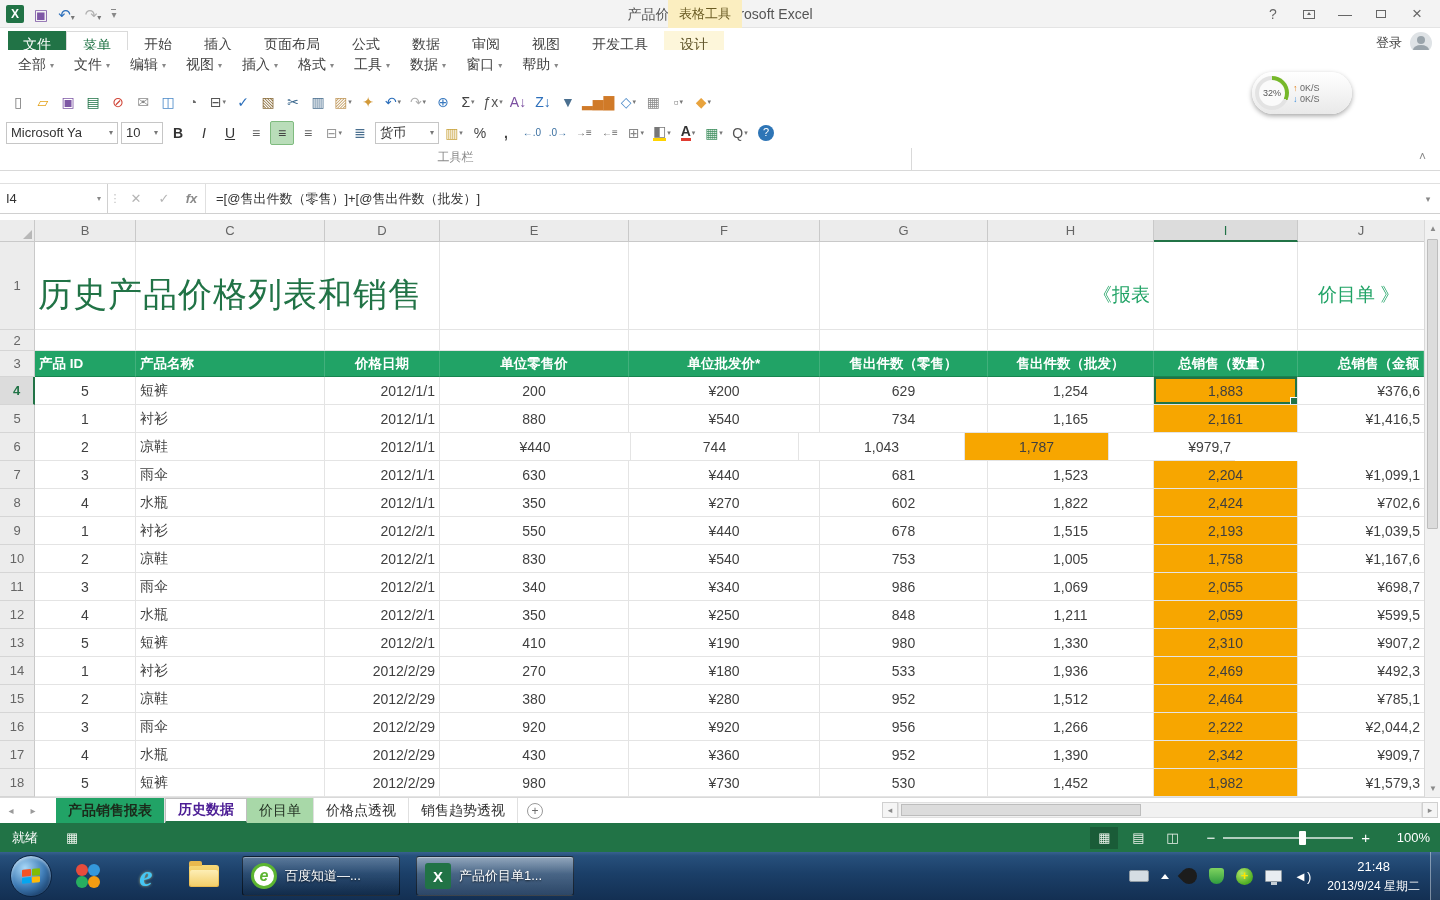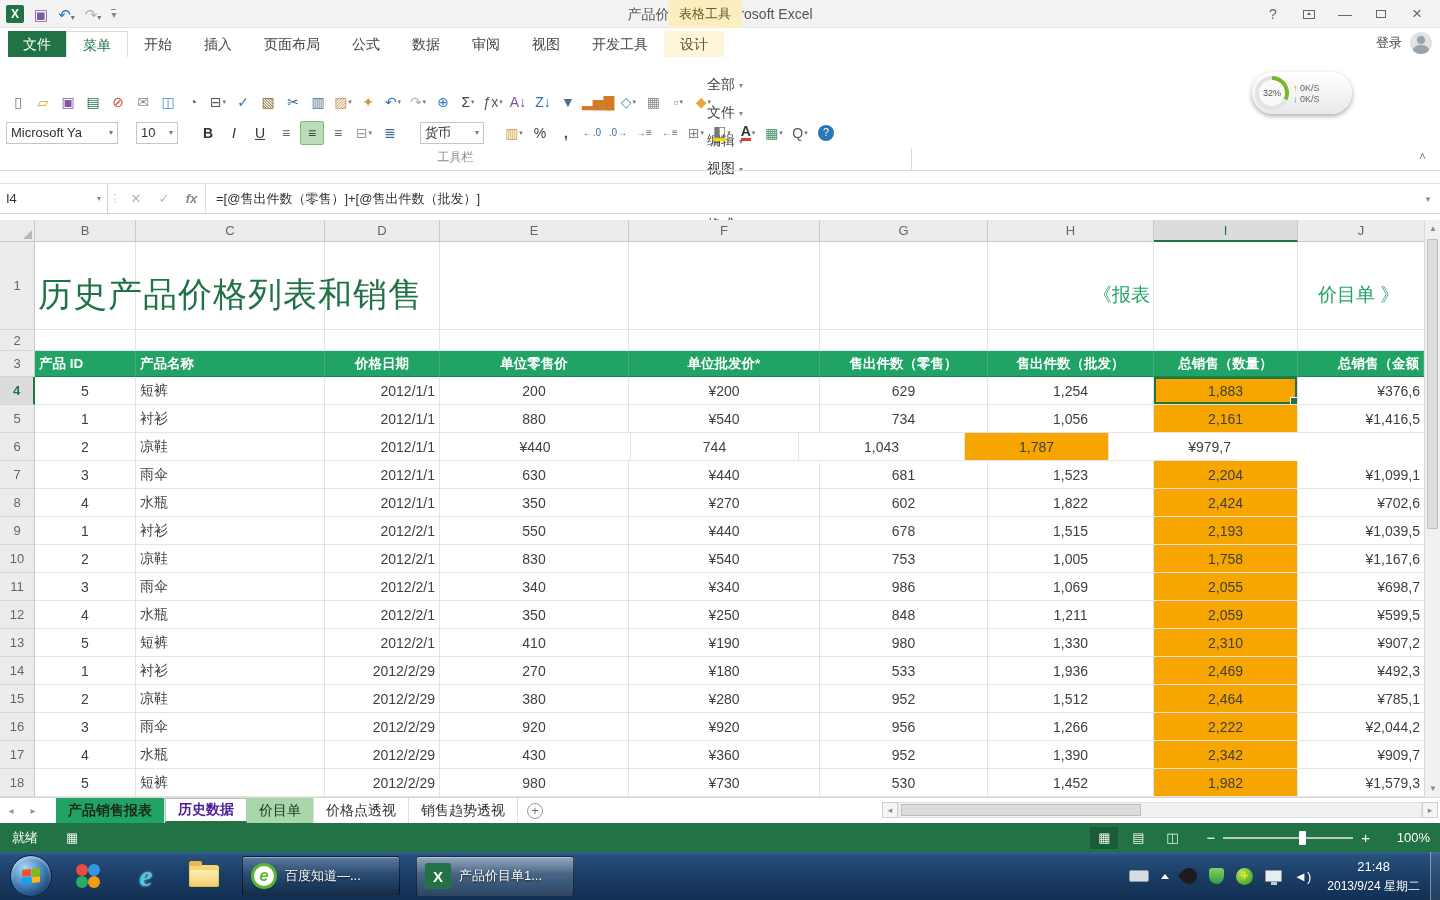--- a/index.html
+++ b/index.html
@@ -28,27 +28,27 @@
   .rtab { padding:0 16px; height:26px; line-height:26px; font-size:14px; color:#444; cursor:pointer; }
   .rtab.active { background:#fff; color:#217346; border:1px solid #dadada; border-bottom:none; }
   .rtab.ctx { background:#fdf6da; color:#5f5429; }
   #login-area { right:8px; top:32px; display:flex; align-items:center; gap:8px; }
   #login-label { font-size:13px; color:#444; cursor:pointer; }
   .avatar { width:22px; height:22px; border-radius:50%; background:#dfe3e6; position:relative; overflow:hidden; cursor:pointer; }
   .avatar::before { content:""; position:absolute; left:7px; top:4px; width:8px; height:8px; border-radius:50%; background:#9aa4ab; }
   .avatar::after { content:""; position:absolute; left:3px; top:13px; width:16px; height:10px; border-radius:50%; background:#9aa4ab; }
 
   
-  #menurow { left:0; top:73px; width:1440px; height:30px; background:#fff; display:flex; align-items:center; padding-left:10px; gap:4px;flex-direction:column; }
+  #menurow { left:0; top:50px; width:1440px; height:30px; background:#fff; display:flex; align-items:center; padding-left:10px; gap:4px; }
   .menu-item { display:flex; align-items:center; gap:4px; padding:3px 8px; font-size:14px; color:#3f3f3f; cursor:pointer; }
   .menu-item .dd { font-size:8px; color:#888; }
 
   
   #iconrow { left:0; top:87px; width:912px; height:30px; display:flex; align-items:center; padding-left:6px; gap:1px; }
-  #fmtrow  { left:0; top:117px; width:912px; height:31px; display:flex; align-items:center; padding-left:6px; gap:18px; }
+  #fmtrow  { left:0; top:117px; width:912px; height:31px; display:flex; align-items:center; padding-left:6px; gap:3px; }
   .tb-icon { min-width:24px; height:24px; display:flex; align-items:center; justify-content:center; font-size:14px; cursor:pointer; border-radius:2px; padding:0 1px; }
   .tb-icon .dd { font-size:7px; color:#777; margin-left:1px; }
   .tb-icon.hl { background:#b9ddb9; border:1px solid #7fbb7f; }
   .glyph { line-height:1; }
   .bar-under { border-bottom:3px solid transparent; padding-bottom:0px; }
   .tb-select { height:22px; border:1px solid #c6c6c6; background:#fff; display:flex; align-items:center; justify-content:space-between; padding:0 4px; font-size:13px; color:#333; cursor:pointer; }
   .tb-select .dd { font-size:8px; color:#777; }
   #grouprow { left:0; top:148px; width:912px; height:22px; border-right:1px solid #d9d9d9; text-align:center; font-size:12px; color:#8a8a8a; line-height:18px; }
   #ribbon-bottom { left:0; top:170px; width:1440px; height:1px; background:#d9d9d9; }
   #collapse-chev { right:14px; top:150px; color:#888; font-size:12px; cursor:pointer; }
@@ -522,21 +522,21 @@
       <div class="cell cw8 c-right">¥376,6</div>
     </div>
     <div class="gr drow">
       <div class="rowhdr">5</div>
       <div class="cell cw0 c-center">1</div>
       <div class="cell cw1 c-left">衬衫</div>
       <div class="cell cw2 c-right">2012/1/1</div>
       <div class="cell cw3 c-center">880</div>
       <div class="cell cw4 c-center">¥540</div>
       <div class="cell cw5 c-center">734</div>
-      <div class="cell cw6 c-center">1,056</div>
+      <div class="cell cw6 c-center">1,165</div>
       <div class="cell cw7 c-center amber">2,161</div>
       <div class="cell cw8 c-right">¥1,416,5</div>
     </div>
     <div class="gr drow">
       <div class="rowhdr">6</div>
       <div class="cell cw0 c-center">2</div>
       <div class="cell cw1 c-left">凉鞋</div>
       <div class="cell cw2 c-right">2012/1/1</div>
       <div class="cell cw4 c-center">¥440</div>
       <div class="cell cw5 c-center">744</div>

